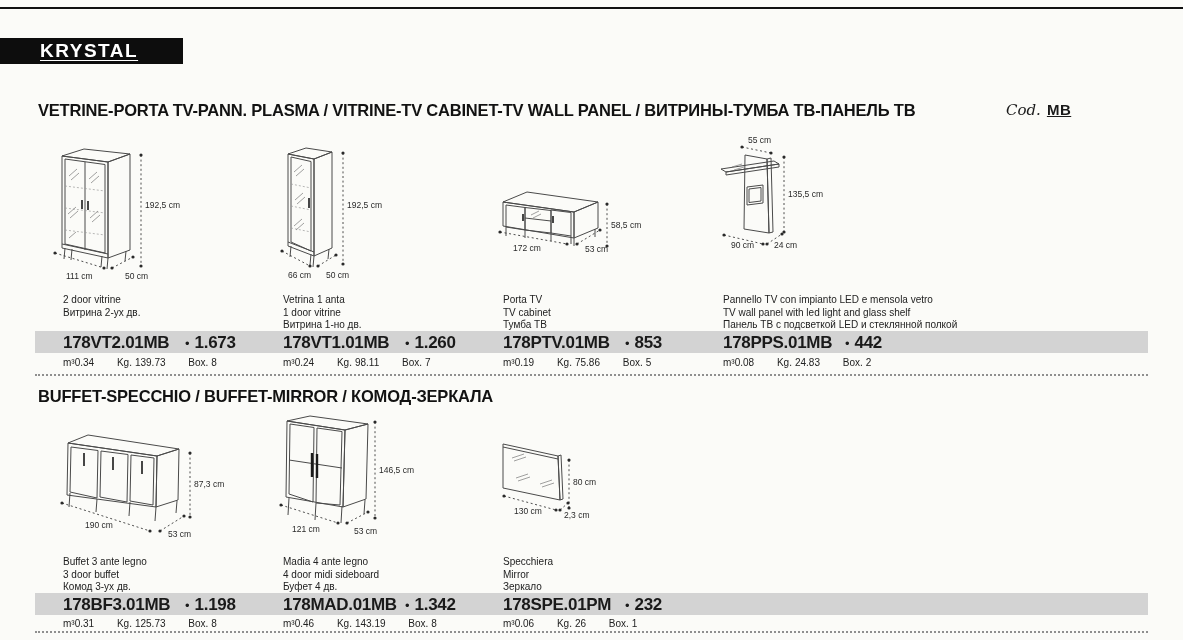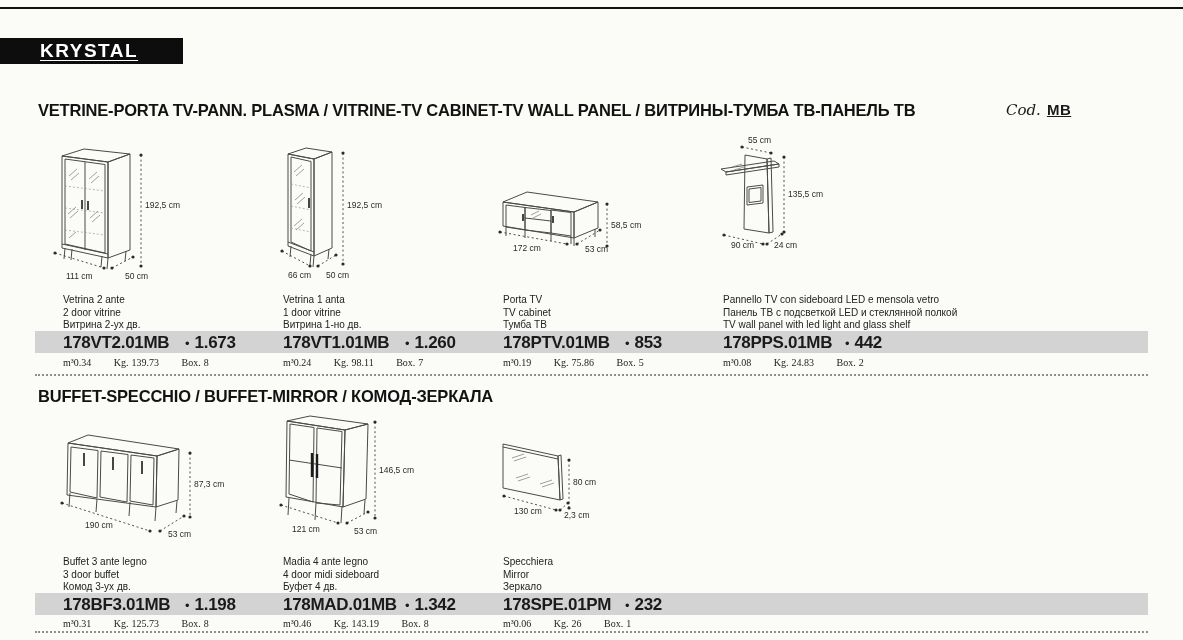--- a/index.html
+++ b/index.html
@@ -28,21 +28,21 @@
 
   .desc{position:absolute;font-size:10px;line-height:12.6px;color:#222;width:285px;}
 
   .codebar{position:absolute;left:35px;width:1113px;height:22px;background:#d3d3d3;}
   .code-cell{position:absolute;top:0;height:24px;display:flex;align-items:center;white-space:nowrap;}
   .code{font-size:17px;font-weight:bold;letter-spacing:-.3px;display:inline-block;min-width:122px;}
   .bullet{font-size:13px;margin-right:5px;}
   .price{font-size:17px;font-weight:bold;letter-spacing:-.3px;}
 
   .specrow{position:absolute;left:35px;width:1113px;height:14px;}
-  .spec-cell{position:absolute;top:0;font-size:10px;white-space:nowrap;color:#222;font-family:Liberation Serif, serif;}
+  .spec-cell{position:absolute;top:0;font-size:10px;white-space:nowrap;color:#222;}
   .sv{margin-right:20px;}
   .sl{margin-right:3px;}
 
   .dotline{position:absolute;left:35px;width:1113px;height:0;border-top:2px dotted #8f8f8f;}
 
   .draw{position:absolute;}
   .draw svg{display:block;overflow:visible;}
   .draw text{font-family:"Liberation Sans",sans-serif;font-size:8.5px;fill:#2a2a2a;}
   .outline{stroke:#4a4a4a;fill:none;stroke-width:1;stroke-linejoin:round;}
   .dim{stroke:#3a3a3a;stroke-width:.9;fill:none;stroke-dasharray:2,2.6;}
@@ -177,38 +177,37 @@
           <circle class="dimdot" cx="64" cy="101" r="1.6"></circle>
       </g>
       <text x="30" y="10">55 cm</text>
       <text x="70" y="64">135,5 cm</text>
       <text x="13" y="115">90 cm</text>
       <text x="56" y="115">24 cm</text>
     </svg>
   </div>
 
   <div class="desc" style="left:63px;top:294px">
-    <div>Vetrina 2 ante</div>
     <div>2 door vitrine</div>
     <div>Витрина 2-ух дв.</div>
   </div>
   <div class="desc" style="left:283px;top:294px">
     <div>Vetrina 1 anta</div>
     <div>1 door vitrine</div>
     <div>Витрина 1-но дв.</div>
   </div>
   <div class="desc" style="left:503px;top:294px">
     <div>Porta TV</div>
     <div>TV cabinet</div>
     <div>Тумба ТВ</div>
   </div>
   <div class="desc" style="left:723px;top:294px">
-    <div>Pannello TV con sideboard LED e mensola vetro</div>
+    <div>Pannello TV con impianto LED e mensola vetro</div>
+    <div>TV wall panel with led light and glass shelf</div>
     <div>Панель ТВ с подсветкой LED и стеклянной полкой</div>
-    <div>TV wall panel with led light and glass shelf</div>
   </div>
 
   <div class="codebar" style="top:331px">
     <div class="code-cell" style="left:28px">
       <span class="code">178VT2.01MB</span>
       <span class="bullet">•</span>
       <span class="price">1.673</span>
     </div>
     <div class="code-cell" style="left:248px">
       <span class="code">178VT1.01MB</span>

